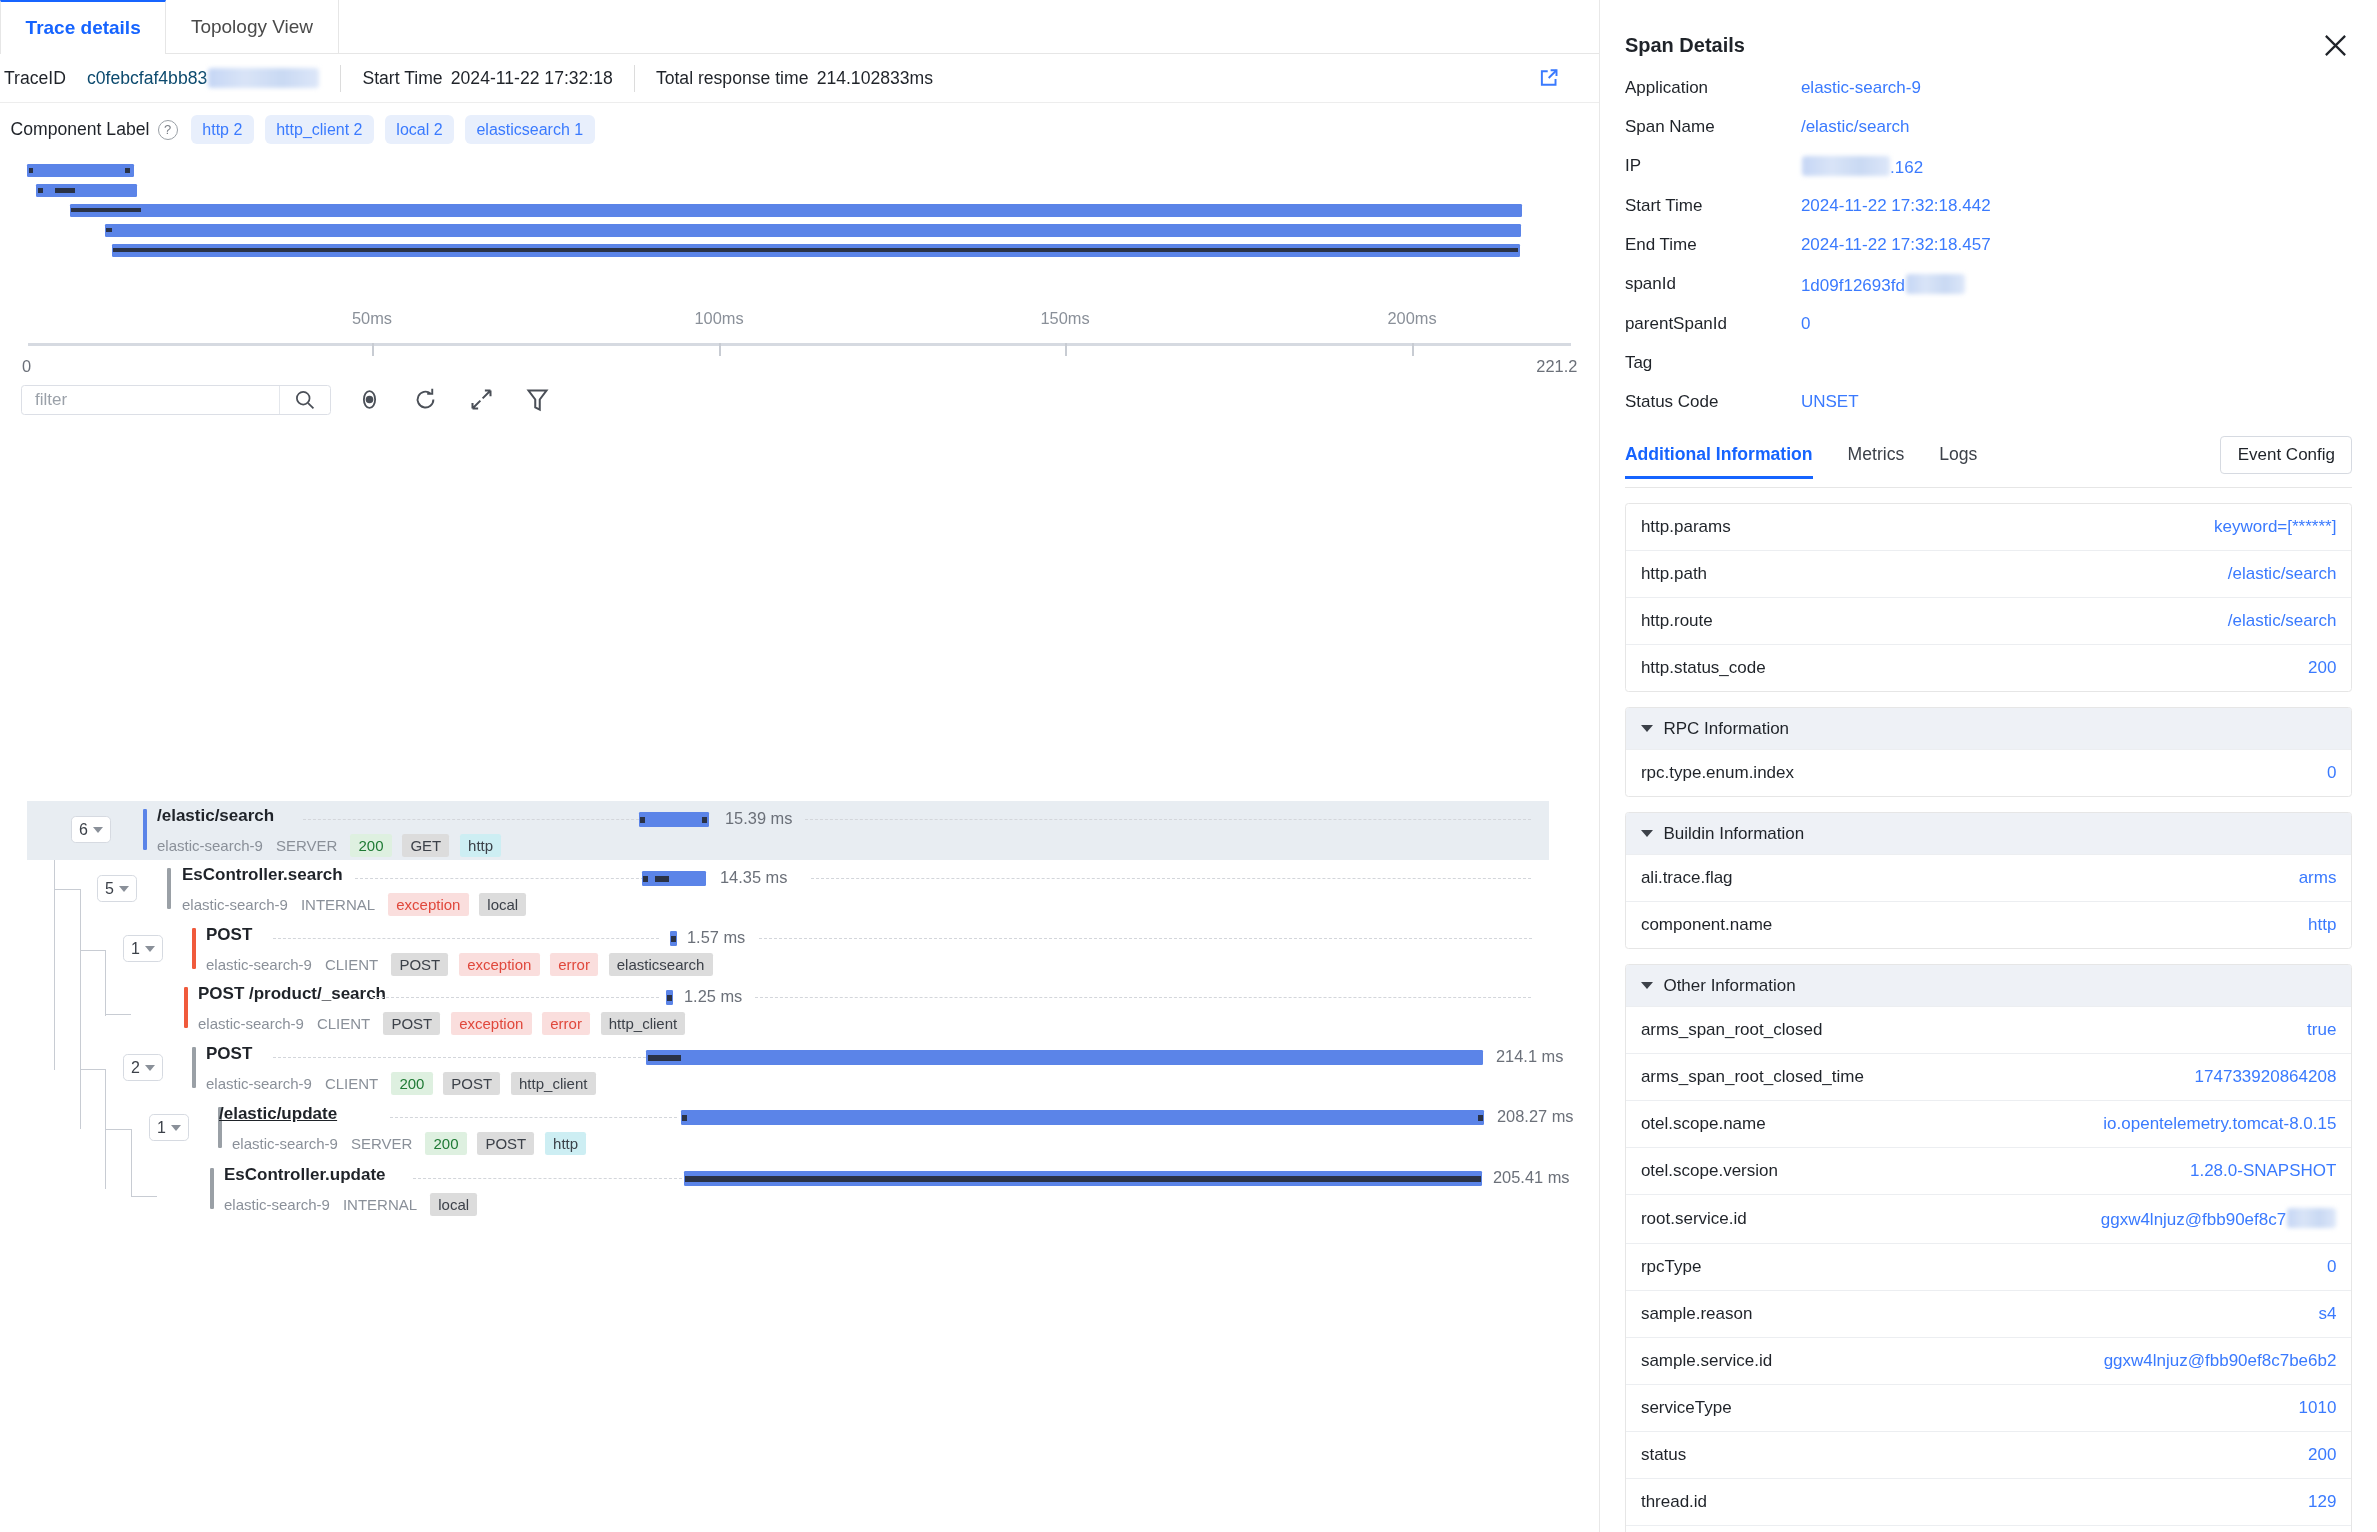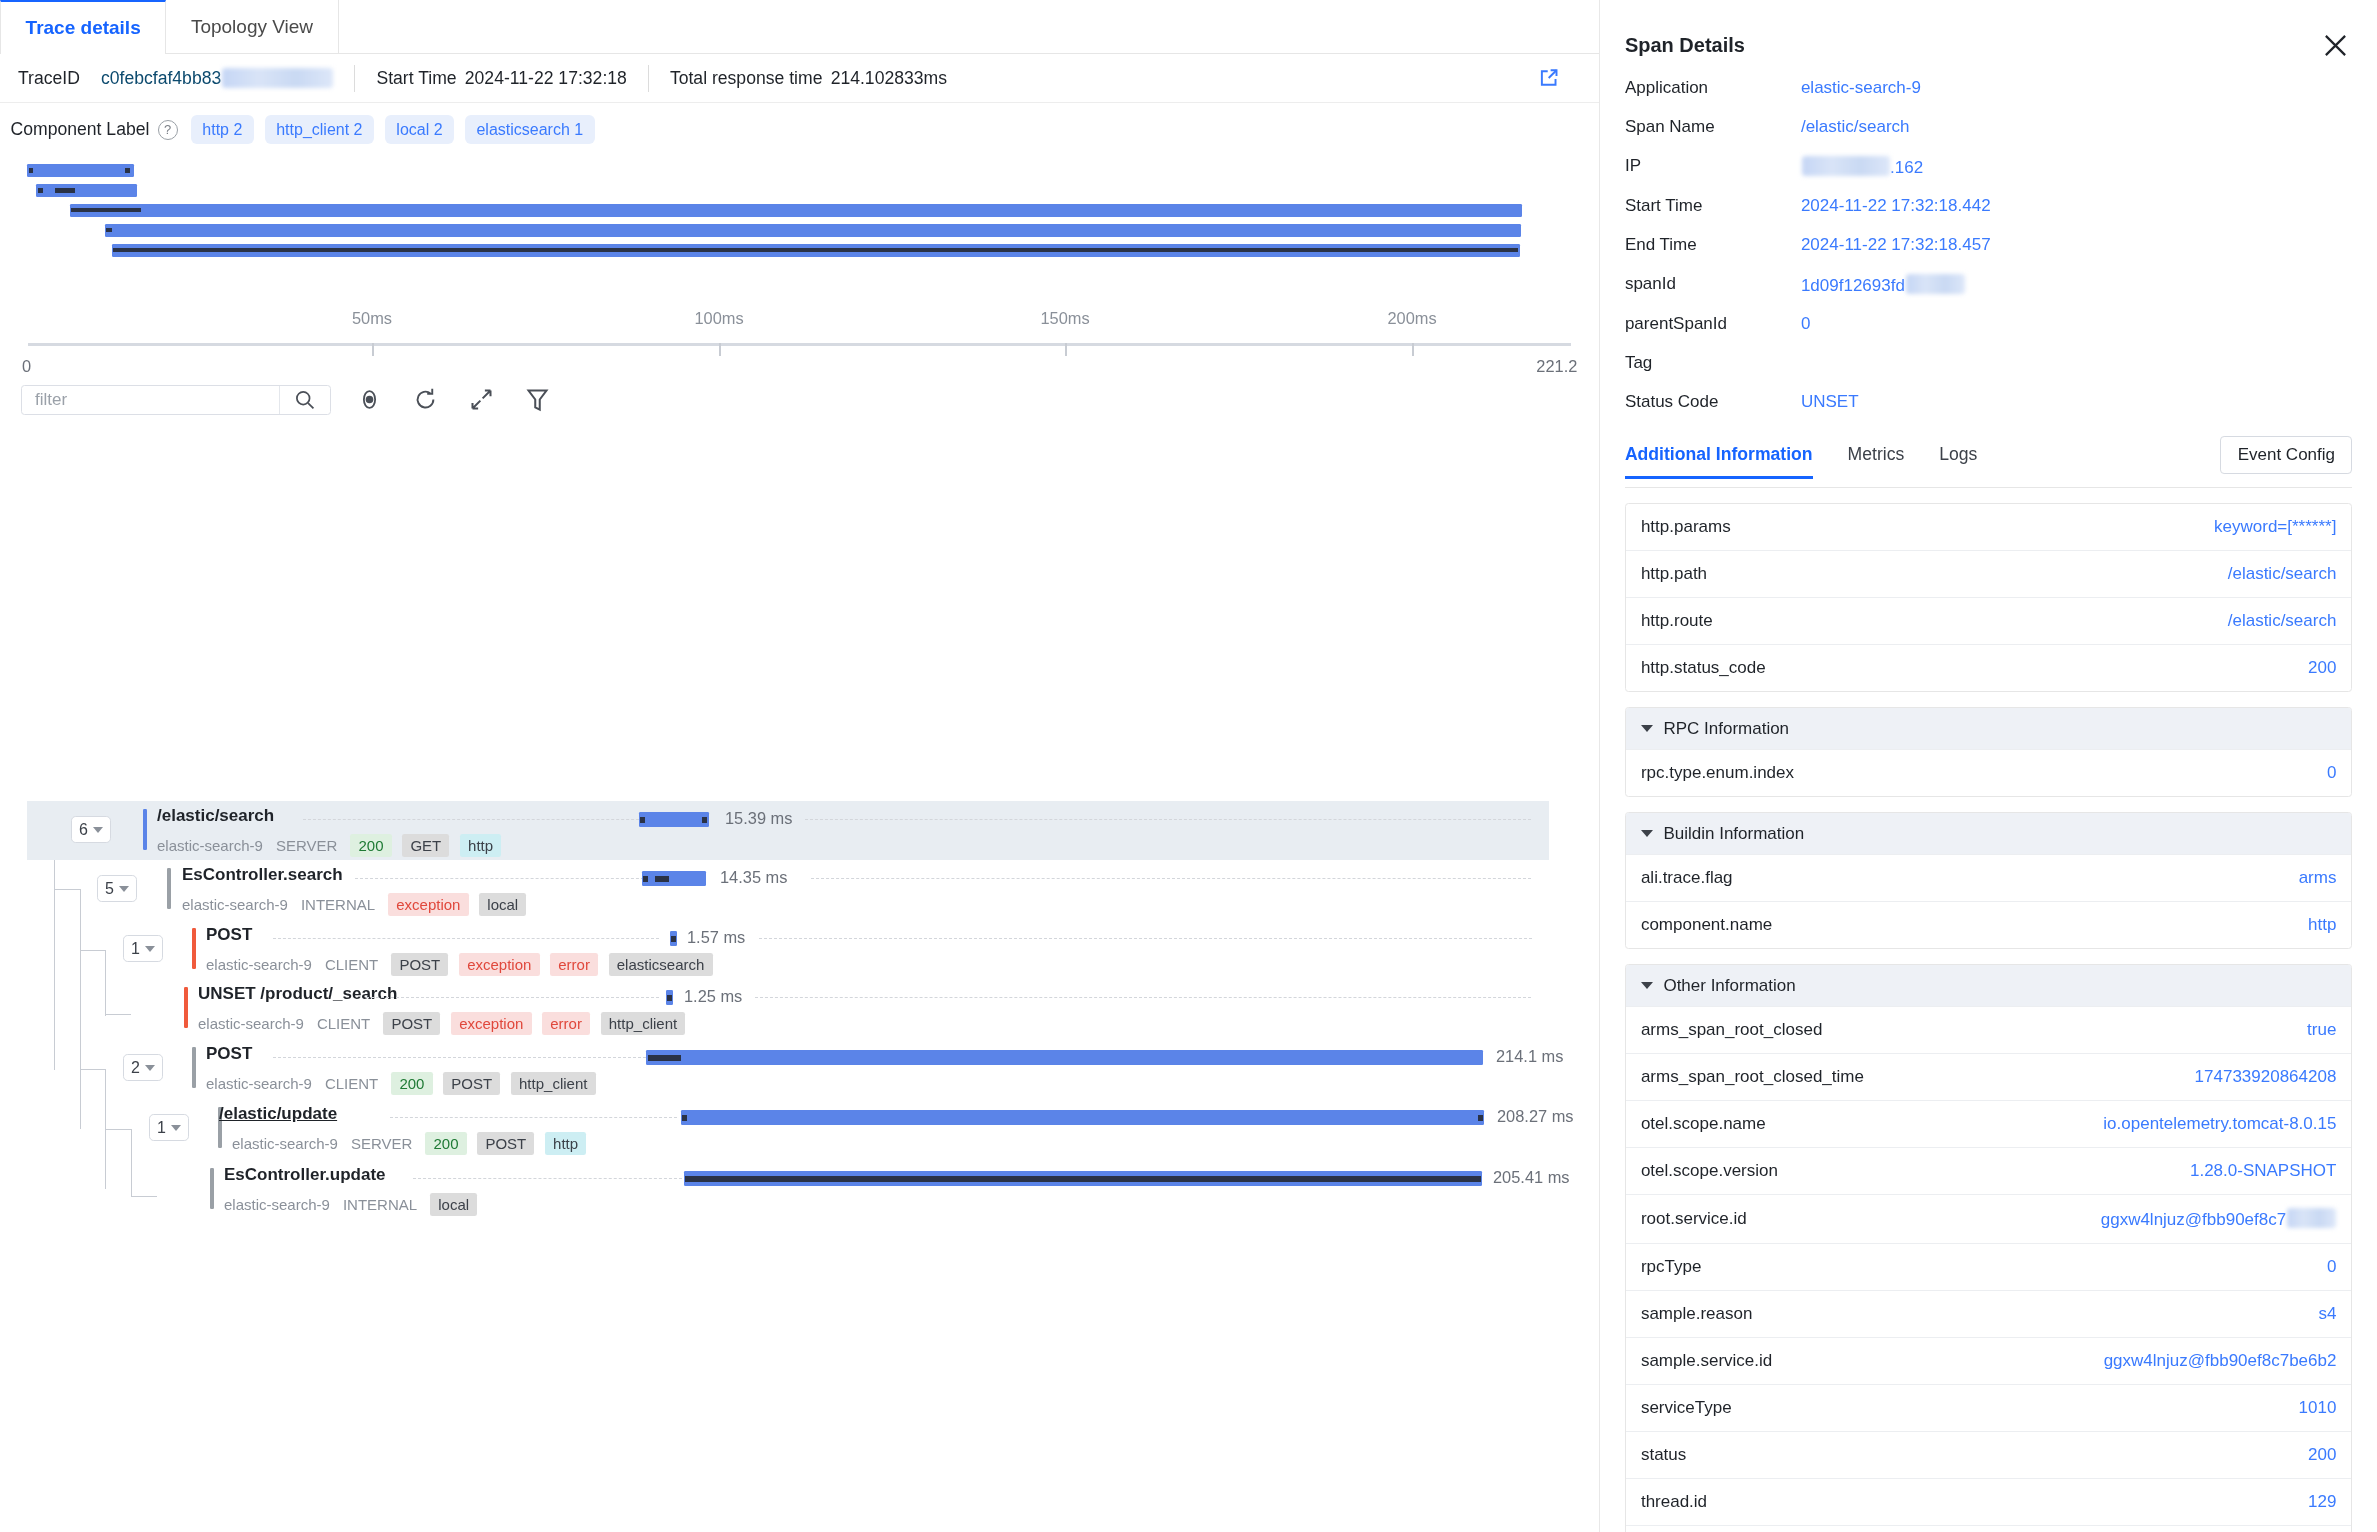--- a/index.html
+++ b/index.html
@@ -20,21 +20,21 @@
   .tabbar { height:54px; display:flex; align-items:stretch; border-bottom:1.2px solid #e6e6e6; }
   .tab { display:flex; align-items:center; justify-content:center;
          padding:0 24.6px; font-size:19px; color:#4a4a4a; position:relative; cursor:pointer;
          border-right:1.2px solid #e6e6e6; }
   .tab:first-child { border-left:1.2px solid #e6e6e6; }
   .tab.active { color:#1664ff; font-weight:bold; border-top:2.9px solid #1664ff; background:#fff; }
   .tab.active::after { content:""; position:absolute; left:0; right:0; bottom:-1.2px; height:1.2px; background:#fff; }
 
   
   .metabar { height:49px; display:flex; align-items:center; position:relative;
-             border-bottom:1.2px solid #ededed; padding-left:18px; font-size:17.6px; color:#2b2b2b; }
+             border-bottom:1.2px solid #ededed; padding-left:4px; font-size:17.6px; color:#2b2b2b; }
   .meta-seg { display:flex; align-items:center; padding:0 21px 0 0; height:27px; }
   .meta-seg.div { border-right:1.2px solid #dcdcdc; padding-right:21px; }
   .meta-seg + .meta-seg { padding-left:21px; }
   .meta-label { color:#1f2329; }
   .meta-link { color:#0c4a6e; margin-left:21px; }
   .blurred { display:inline-block; vertical-align:middle; height:20px; border-radius:3.5px;
              background:linear-gradient(90deg,#c5d6f5,#d9e4f7,#c9d9f3,#dde7f9);
              filter:blur(2.3px); margin-left:1.2px; }
   .ext-icon { position:absolute; right:39px; top:50%; transform:translateY(-50%);
               width:23.4px; height:23.4px; cursor:pointer; }
@@ -322,21 +322,21 @@
         </div>
         <div class="sbar" style="left:643px; width:7px;">
           <div class="inner" style="left:1.2px; width:4.7px;"></div>
         </div>
         <div class="dur" style="left:660px;">1.57 ms</div>
         <div class="dash" style="left:732px; width:773px;"></div>
       </div>
 
       <div class="srow" style="position:absolute; left:27px; top:544px; width:1522px; height:59px;">
         <div class="vbar" style="left:157px; background:#f05a3c;"></div>
-        <div class="s-title" style="left:171px;">UNSET /product/_search</div>
+        <div class="s-title" style="left:171px;">POST /product/_search</div>
         <div class="dash" style="left:339px; width:293px;"></div>
         <div class="s-sub" style="left:171px;">
           <span class="s-app">elastic-search-9</span>
           <span class="s-kind">CLIENT</span>
           <span class="tg gray">POST</span>
           <span class="tg red">exception</span>
           <span class="tg red">error</span>
           <span class="tg gray">http_client</span>
         </div>
         <div class="sbar" style="left:639px; width:7px;">

